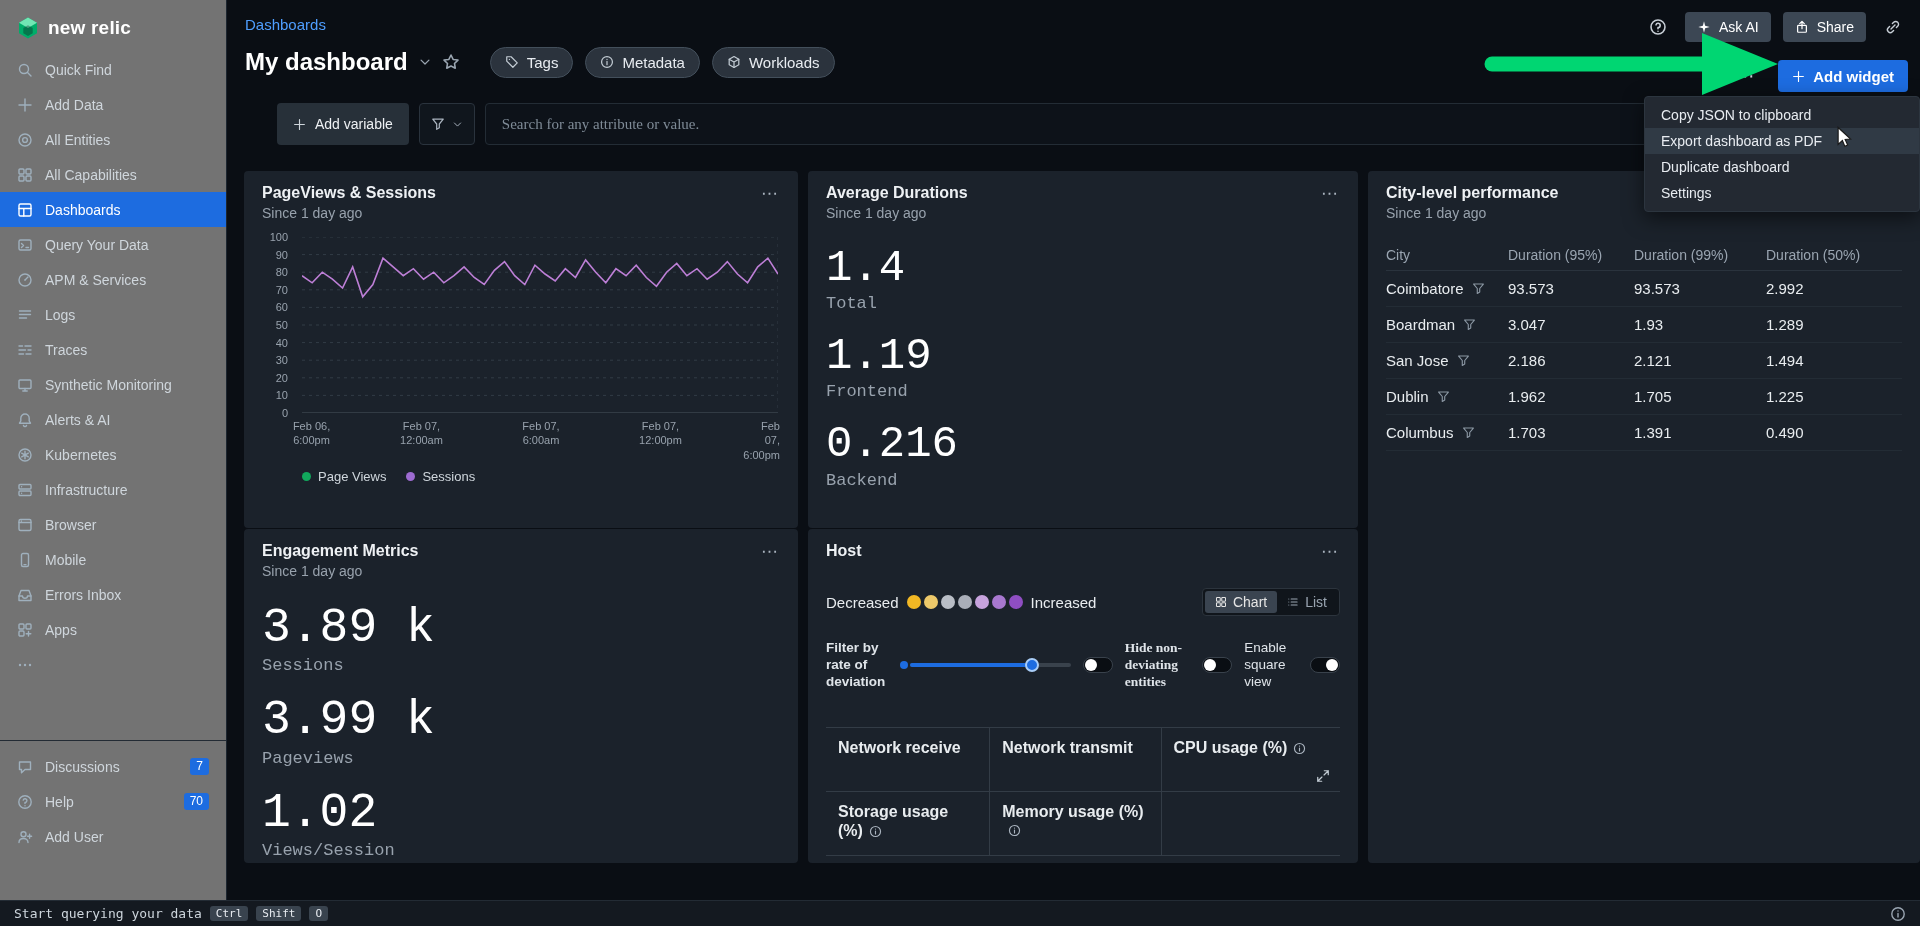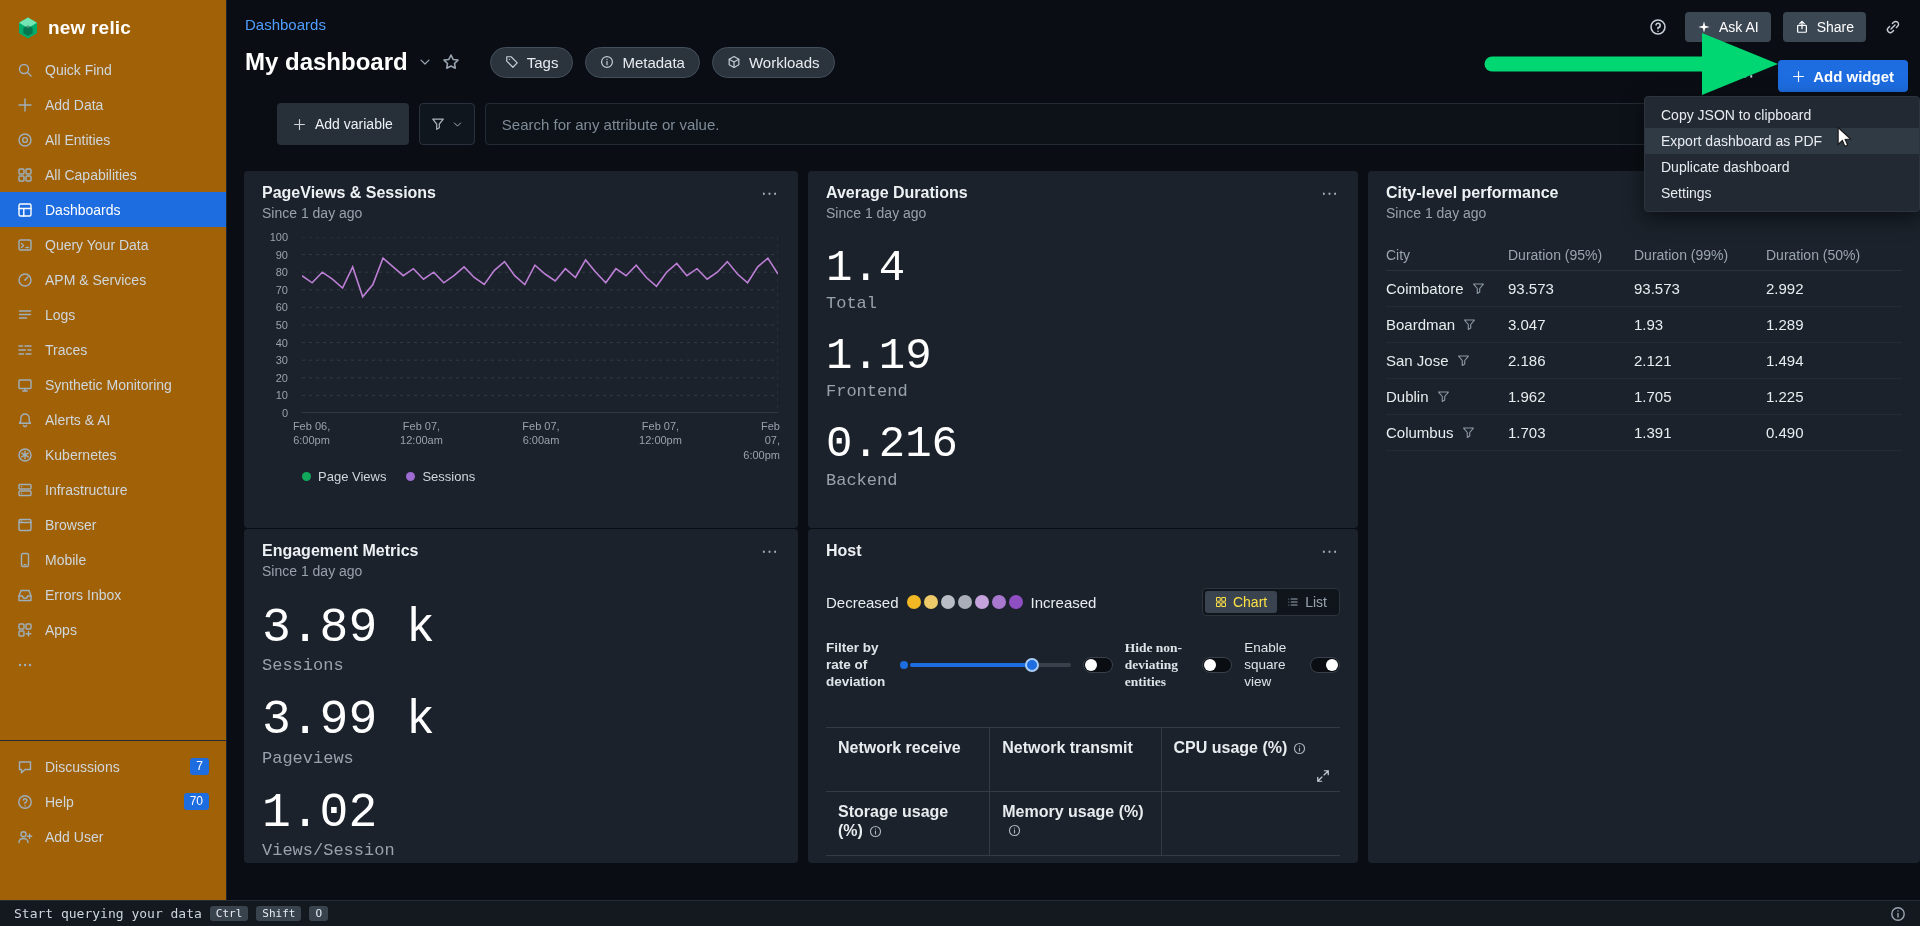--- a/index.html
+++ b/index.html
@@ -2,21 +2,21 @@
 <html><head>
 <meta charset="utf-8">
 <style>
   *{margin:0;padding:0;box-sizing:border-box;}
   html,body{width:1920px;height:926px;}
   body{background:#0a0e14;font-family:"Liberation Sans",sans-serif;color:#e8ecef;overflow:hidden;position:relative;}
   .ic{display:inline-flex;width:16px;height:16px;flex:0 0 auto;}
   .ic svg{width:100%;height:100%;}
 
   
-  .sidebar{position:absolute;left:0;top:0;width:227px;height:900px;background:#a16207;border-right:1px solid #1d2630;display:flex;flex-direction:column;z-index:5;}
+  .sidebar{position:absolute;left:0;top:0;width:227px;height:900px;background:#737373;border-right:1px solid #1d2630;display:flex;flex-direction:column;z-index:5;}
   .logo-row{padding:16px 16px 12px;display:flex;align-items:center;gap:8px;}
   .logo-text{font-size:19px;font-weight:700;color:#fff;letter-spacing:.2px;}
   .nav-item{height:35px;display:flex;align-items:center;gap:12px;padding:0 17px;font-size:14px;color:#cfd6dc;cursor:pointer;white-space:nowrap;}
   .nav-item .ic{color:#9fb0bd;}
   .nav-item.active{background:#1d6ce0;color:#fff;}
   .nav-item.active .ic{color:#fff;}
   .badge{margin-left:auto;background:#1d6ce0;color:#fff;font-size:12px;line-height:17px;border-radius:3px;padding:0 6px;}
   .sidebar-footer{margin-top:auto;border-top:1px solid #232b34;padding:8px 0 46px;}
 
   
@@ -37,21 +37,21 @@
   .ellipsis-btn{color:#c7ced6;font-size:18px;letter-spacing:2px;line-height:10px;cursor:pointer;padding:6px 4px;}
   .btn-primary{display:flex;align-items:center;gap:8px;height:32px;padding:12px 14px;background:#1d6ce0;border-radius:4px;font-size:15px;font-weight:600;color:#fff;cursor:pointer;}
   .btn-primary .ic{width:13px;height:13px;}
 
   
   .filter-row{position:absolute;left:277px;top:103px;right:14px;height:42px;display:flex;gap:10px;z-index:4;}
   .btn-addvar{display:flex;align-items:center;gap:9px;padding:0 16px;background:#273039;border-radius:4px;font-size:14px;color:#eef1f4;cursor:pointer;}
   .btn-addvar .ic{width:13px;height:13px;color:#cfd6dc;}
   .funnel-box{display:flex;align-items:center;gap:7px;padding:0 11px;background:#10161d;border:1px solid #2a333d;border-radius:4px;cursor:pointer;color:#aab4bf;}
   .funnel-box .ic{width:14px;height:14px;}
-  .search-input{flex:1;background:#0d1219;border:1px solid #232c35;border-radius:4px;color:#e8ecef;font-size:15px;padding:0 16px;font-family:Liberation Sans, sans-serif;outline:none;}
+  .search-input{flex:1;background:#0d1219;border:1px solid #232c35;border-radius:4px;color:#e8ecef;font-size:15px;padding:0 16px;font-family:Liberation Serif, serif;outline:none;}
   .search-input::placeholder{color:#7f8b97;}
 
   
   .widget{position:absolute;background:#1b222b;border-radius:4px;padding:13px 18px;overflow:hidden;}
   #w-pageviews{left:244px;top:171px;width:554px;height:357px;}
   #w-durations{left:808px;top:171px;width:550px;height:357px;}
   #w-city{left:1368px;top:171px;width:552px;height:692px;}
   #w-engagement{left:244px;top:529px;width:554px;height:334px;}
   #w-host{left:808px;top:529px;width:550px;height:334px;}
   .widget-title{font-size:16px;font-weight:700;color:#eef1f4;}
@@ -90,21 +90,21 @@
   .city-cell{display:flex;align-items:center;gap:8px;}
   .city-cell .ic{width:13px;height:13px;color:#8b97a3;cursor:pointer;}
 
   
   .host-controls{display:flex;align-items:center;gap:8px;margin-top:28px;height:28px;text-align:center;}
   .host-lbl{font-size:15px;color:#e8ecef;}
   .dots{display:flex;gap:3px;align-items:center;}
   .dot{width:14px;height:14px;border-radius:50%;}
   .seg{margin-left:auto;display:flex;background:#10151b;border:1px solid #2c343d;border-radius:4px;padding:2px;}
   .seg-btn{display:flex;align-items:center;gap:6px;padding:3px 10px;font-size:14px;color:#9aa5b1;border-radius:3px;cursor:pointer;}
-  .seg-btn.active{background:#3a4450;color:#fde047;}
+  .seg-btn.active{background:#3a4450;color:#e5e5e5;}
   .seg-btn .ic{width:12px;height:12px;}
   .host-filter{display:flex;align-items:center;gap:12px;margin-top:24px;}
   .small-label{font-size:13.5px;color:#dfe4e9;line-height:1.25;font-weight:700;}
   .small-label.w60{width:62px;}
   .small-label.w64{width:66px;font-family:Liberation Serif, serif;}
   .small-label.w52{width:54px;font-weight:400;}
   .slider{display:flex;align-items:center;width:172px;height:16px;cursor:pointer;}
   .sl-dot{width:8px;height:8px;border-radius:50%;background:#1d6ce0;margin-right:2px;}
   .sl-track{flex:1;height:4px;background:#39424c;border-radius:2px;position:relative;}
   .sl-fill{position:absolute;left:0;top:0;width:76%;height:100%;background:#1d6ce0;border-radius:2px;}

